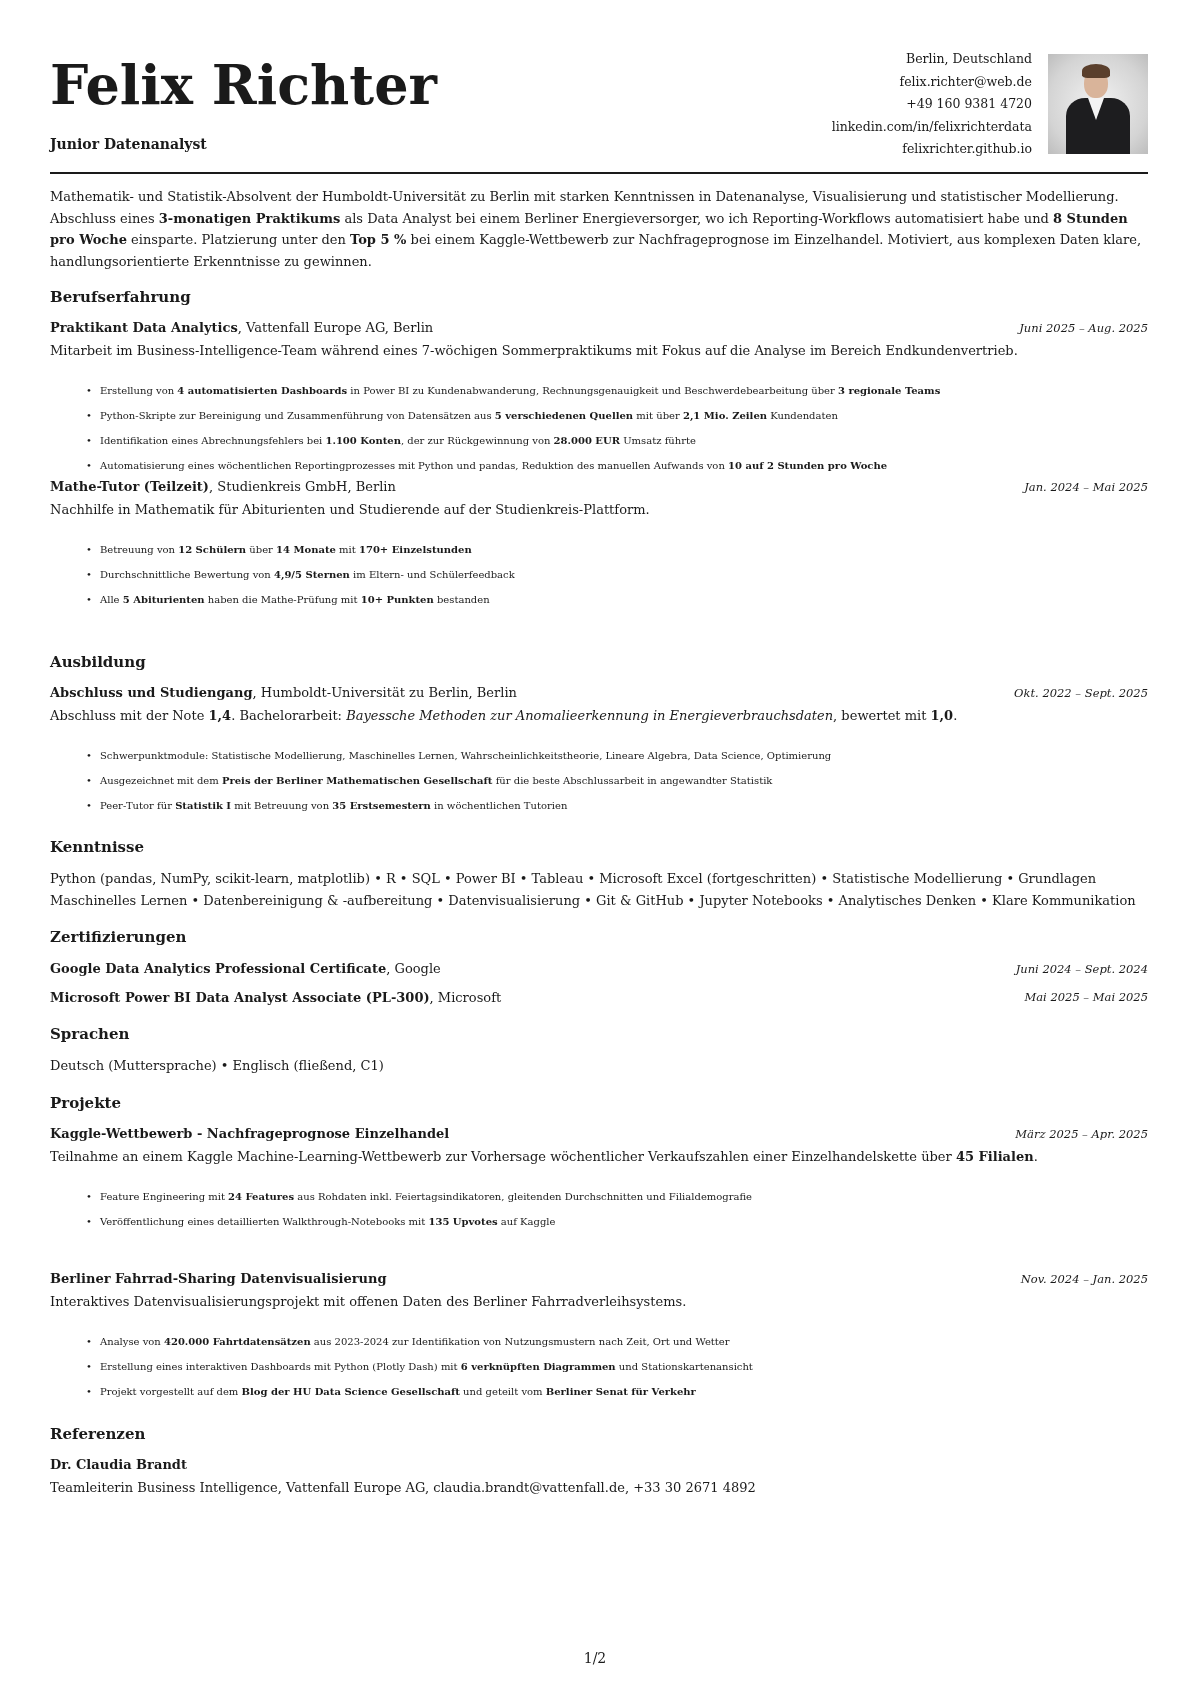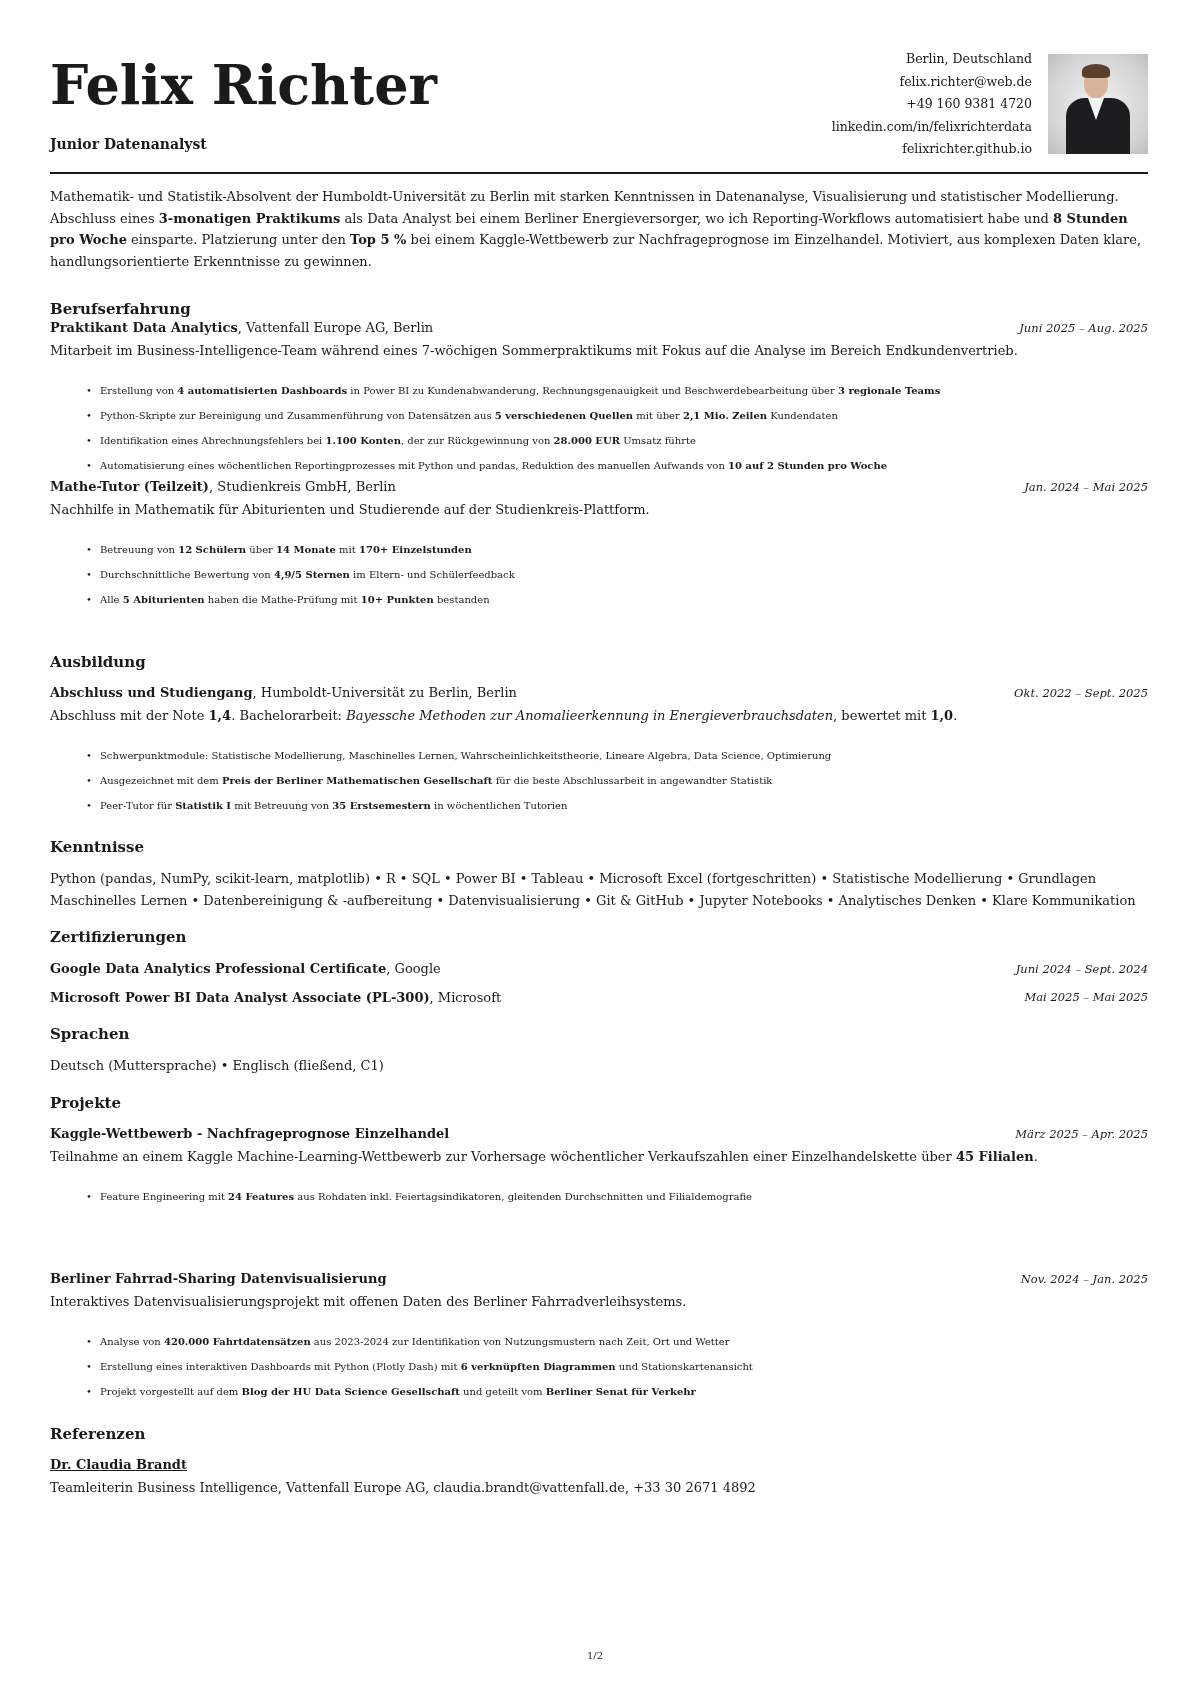--- a/index.html
+++ b/index.html
@@ -17,21 +17,21 @@
   .rule { position:absolute; left:0; top:172px; width:1098px; height:2px; background:#1a1a1a; }
   .summary { position:absolute; left:0; top:186px; width:1098px; font-size:13px; line-height:21.5px; }
   .section-title { position:absolute; left:0; font-size:15px; font-weight:bold; }
   .entry-head { position:absolute; left:0; font-size:13px; }
   .entry-date { position:absolute; right:0; font-size:11.5px; font-style:italic; }
   .entry-desc { position:absolute; left:0; font-size:13px; }
   ul.bullets { position:absolute; left:12px; margin:8px; padding:0 0 0 30px; list-style:none; font-size:10px; }
   ul.bullets li { position:relative; line-height:25px; }
   ul.bullets li::before { content:"•"; position:absolute; left:-14px; top:0; }
   .plain { position:absolute; left:0; width:1098px; font-size:13px; line-height:22px; }
-  .footer { position:absolute; left:0; width:1190px; top:1650px; text-align:center; font-size:10px; }
+  .footer { position:absolute; left:0; width:1190px; top:1650px; text-align:center; font-size:14px; }
   b { font-weight:bold; }
 </style>
 </head>
 <body>
 
 <div class="page">
 
   <div class="header">
     <div class="name">Felix Richter</div>
     <div class="job-title">Junior Datenanalyst</div>
@@ -48,21 +48,21 @@
       <div class="head"></div>
       <div class="hair"></div>
     </div>
     <div class="rule"></div>
   </div>
 
   <div class="summary">
     <span>Mathematik- und Statistik-Absolvent der Humboldt-Universität zu Berlin mit starken Kenntnissen in Datenanalyse, Visualisierung und statistischer Modellierung. Abschluss eines </span><b>3-monatigen Praktikums</b><span> als Data Analyst bei einem Berliner Energieversorger, wo ich Reporting-Workflows automatisiert habe und </span><b>8 Stunden pro Woche</b><span> einsparte. Platzierung unter den </span><b>Top 5 %</b><span> bei einem Kaggle-Wettbewerb zur Nachfrageprognose im Einzelhandel. Motiviert, aus komplexen Daten klare, handlungsorientierte Erkenntnisse zu gewinnen.</span>
   </div>
 
-  <div class="section-title" style="top:300px;">Berufserfahrung</div>
+  <div class="section-title" style="top:288px;">Berufserfahrung</div>
 
   <div class="entry-head" style="top:320px;"><b>Praktikant Data Analytics</b><span>, Vattenfall Europe AG, Berlin</span></div>
   <div class="entry-date" style="top:321px;">Juni 2025 – Aug. 2025</div>
   <div class="entry-desc" style="top:343px;">Mitarbeit im Business-Intelligence-Team während eines 7-wöchigen Sommerpraktikums mit Fokus auf die Analyse im Bereich Endkundenvertrieb.</div>
   <ul class="bullets" style="top:370px;">
     <li><span>Erstellung von </span><b>4 automatisierten Dashboards</b><span> in Power BI zu Kundenabwanderung, Rechnungsgenauigkeit und Beschwerdebearbeitung über </span><b>3 regionale Teams</b><span></span></li>
     <li><span>Python-Skripte zur Bereinigung und Zusammenführung von Datensätzen aus </span><b>5 verschiedenen Quellen</b><span> mit über </span><b>2,1 Mio. Zeilen</b><span> Kundendaten</span></li>
     <li><span>Identifikation eines Abrechnungsfehlers bei </span><b>1.100 Konten</b><span>, der zur Rückgewinnung von </span><b>28.000 EUR</b><span> Umsatz führte</span></li>
     <li><span>Automatisierung eines wöchentlichen Reportingprozesses mit Python und pandas, Reduktion des manuellen Aufwands von </span><b>10 auf 2 Stunden pro Woche</b><span></span></li>
   </ul>
@@ -97,29 +97,30 @@
 
   <div class="section-title" style="top:1025px;">Sprachen</div>
   <div class="plain" style="top:1055px;">Deutsch (Muttersprache) • Englisch (fließend, C1)</div>
 
   <div class="section-title" style="top:1094px;">Projekte</div>
   <div class="entry-head" style="top:1126px;"><b>Kaggle-Wettbewerb - Nachfrageprognose Einzelhandel</b></div>
   <div class="entry-date" style="top:1127px;">März 2025 – Apr. 2025</div>
   <div class="entry-desc" style="top:1149px;"><span>Teilnahme an einem Kaggle Machine-Learning-Wettbewerb zur Vorhersage wöchentlicher Verkaufszahlen einer Einzelhandelskette über </span><b>45 Filialen</b><span>.</span></div>
   <ul class="bullets" style="top:1176px;">
     <li><span>Feature Engineering mit </span><b>24 Features</b><span> aus Rohdaten inkl. Feiertagsindikatoren, gleitenden Durchschnitten und Filialdemografie</span></li>
+    <li><span>Veröffentlichung eines detaillierten Walkthrough-Notebooks mit </span><b>135 Upvotes</b><span> auf Kaggle</span></li>
   </ul>
 
   <div class="entry-head" style="top:1271px;"><b>Berliner Fahrrad-Sharing Datenvisualisierung</b></div>
   <div class="entry-date" style="top:1272px;">Nov. 2024 – Jan. 2025</div>
   <div class="entry-desc" style="top:1294px;"><span>Interaktives Datenvisualisierungsprojekt mit offenen Daten des Berliner Fahrradverleihsystems.</span></div>
   <ul class="bullets" style="top:1321px;">
     <li><span>Analyse von </span><b>420.000 Fahrtdatensätzen</b><span> aus 2023-2024 zur Identifikation von Nutzungsmustern nach Zeit, Ort und Wetter</span></li>
     <li><span>Erstellung eines interaktiven Dashboards mit Python (Plotly Dash) mit </span><b>6 verknüpften Diagrammen</b><span> und Stationskartenansicht</span></li>
     <li><span>Projekt vorgestellt auf dem </span><b>Blog der HU Data Science Gesellschaft</b><span> und geteilt vom </span><b>Berliner Senat für Verkehr</b></li>
   </ul>
 
   <div class="section-title" style="top:1425px;">Referenzen</div>
-  <div class="entry-head" style="top:1457px;text-decoration:underline;"><b>Dr. Claudia Brandt</b></div>
+  <div class="entry-head" style="top:1457px;"><b>Dr. Claudia Brandt</b></div>
   <div class="entry-desc" style="top:1480px;">Teamleiterin Business Intelligence, Vattenfall Europe AG, claudia.brandt@vattenfall.de, +33 30 2671 4892</div>
 </div>
 
 <div class="footer">1/2</div>
 
 </body></html>

